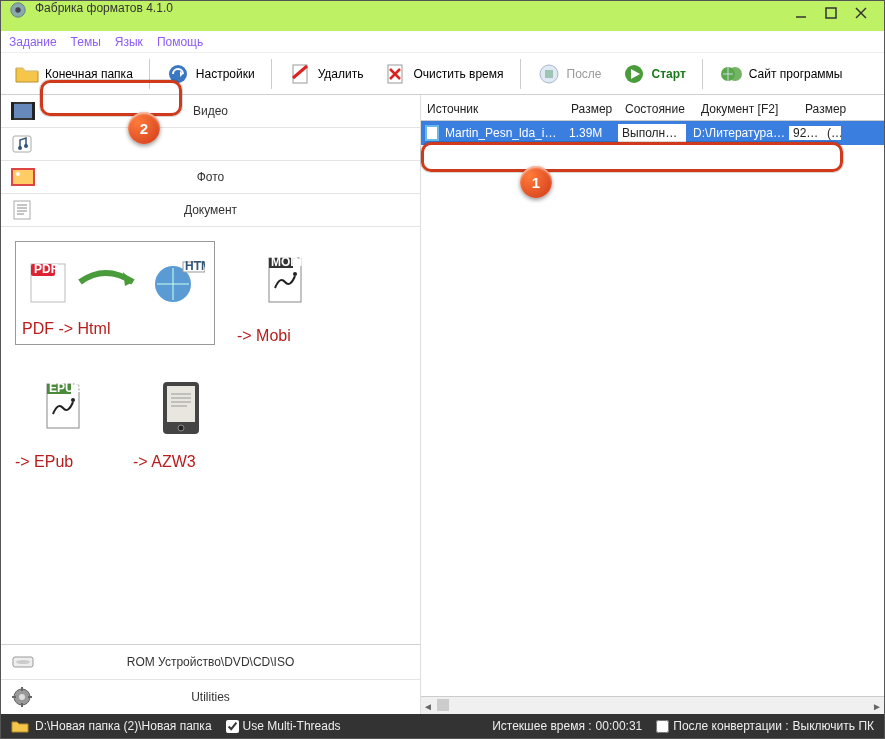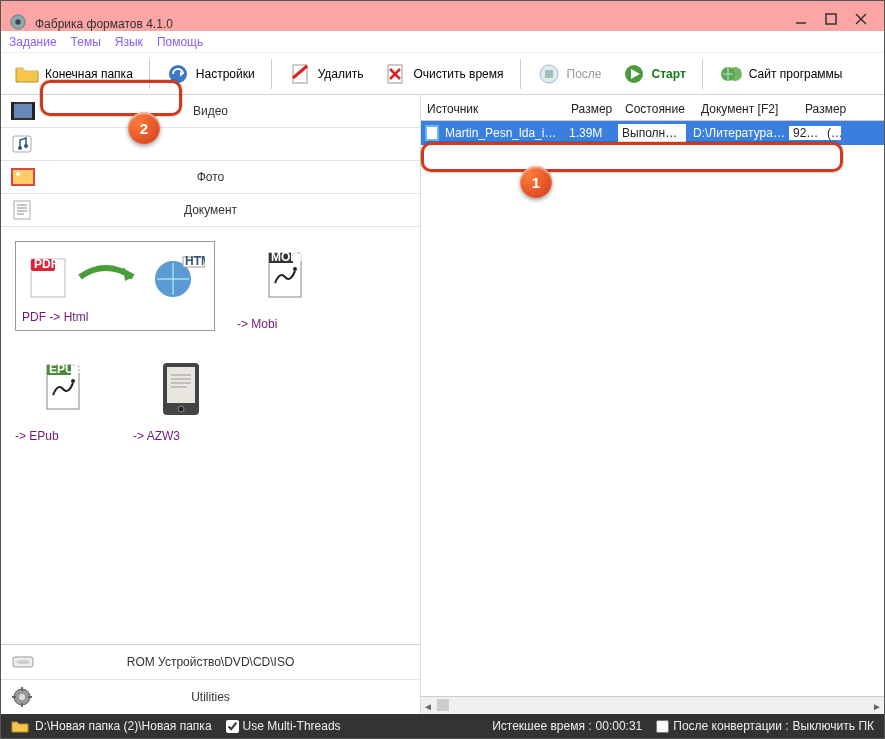--- a/index.html
+++ b/index.html
@@ -1,38 +1,38 @@
 <!DOCTYPE html>
 <html><head>
 <meta charset="utf-8">
 <style>
 * { margin: 0; padding: 0; box-sizing: border-box; font-family: "Segoe UI", Tahoma, sans-serif; font-size: 12px; }
 body { background: #fff; width: 885px; height: 739px; overflow: hidden; position: relative; }
 .window { width: 885px; height: 739px; background: #fff; border: 1px solid #555; position: relative; display: flex; flex-direction: column; }
-.titlebar { height: 30px; display: flex; align-items: flex-end; padding: 0 8px; background: #fca5a5; }
+.titlebar { height: 30px; display: flex; align-items: flex-start; padding: 0 8px; background: #bef264; }
 .titlebar .app-icon { width: 18px; height: 18px; margin-right: 8px; }
 .titlebar .title { flex: 1; color: #333; }
 .titlebar .winbtn { width: 30px; height: 24px; display: flex; align-items: center; justify-content: center; cursor: pointer; }
 .menubar { height: 22px; display: flex; align-items: center; padding: 0 8px; gap: 14px; background: #fff; border-bottom: 1px solid #eee; }
 .menubar span { color: #8b5cf6; cursor: pointer; }
 .toolbar { height: 42px; display: flex; align-items: center; padding: 4px 6px; border-bottom: 1px solid #d0d0d0; gap: 4px; }
 .tb-btn { display: flex; align-items: center; gap: 6px; padding: 4px 8px; cursor: pointer; border-radius: 3px; }
 .tb-sep { width: 1px; height: 30px; background: #ccc; margin: 0 4px; }
 .tb-ico { width: 24px; height: 24px; display: flex; align-items: center; justify-content: center; }
 .main { flex: 1; display: flex; overflow: hidden; }
 .left { width: 420px; display: flex; flex-direction: column; border-right: 1px solid #ddd; }
 .cat-row { display: flex; align-items: center; height: 32px; padding-left: 10px; }
 .cat-ico { width: 30px; height: 24px; display: flex; align-items: center; }
 .cat-label { flex: 1; text-align: center; padding-right: 40px; color: #333; }
 .cat-sep { height: 1px; background: #e4e4e4; }
 .tiles { padding: 14px; display: flex; flex-wrap: wrap; gap: 22px; }
-.tile { width: 96px; height: 90px; display: flex; flex-direction: column; justify-content: flex-end; align-items: flex-start; }
+.tile { width: 96px; height: 104px; display: flex; flex-direction: column; justify-content: flex-end; align-items: flex-start; }
 .tile.wide { width: 200px; border: 1px solid #999; padding: 6px; }
 .tile .img { flex: 1; display: flex; align-items: center; justify-content: center; width: 100%; }
-.tile .cap { margin-top: 4px; color: #701a75; font-size: 12px; }
+.tile .cap { margin-top: 4px; color: #b91c1c; font-size: 16px; }
 .bottom-cats { border-top: 1px solid #d0d0d0; }
 .bottom-cats .cat-row { height: 34px; }
 .right { flex: 1; display: flex; flex-direction: column; overflow: hidden; }
 .cols { display: flex; height: 26px; align-items: flex-end; border-bottom: 1px solid #ccc; padding-bottom: 4px; }
 .cols div { padding: 0 6px; color: #222; font-size: 12px; white-space: nowrap; }
 .row-wrap { position: relative; }
 .filerow { display: flex; height: 24px; align-items: center; background: #3a7ee0; color: #fff; }
 .filerow .cell { padding: 0 4px; overflow: hidden; text-overflow: ellipsis; white-space: nowrap; }
 .filerow .cell.white { background: #fff; color: #222; border: 1px solid #3a7ee0; height: 20px; line-height: 18px; margin: 0 2px; }
 .statusbar { height: 24px; display: flex; align-items: center; background: #333; color: #eee; padding: 0 10px; gap: 14px; }

